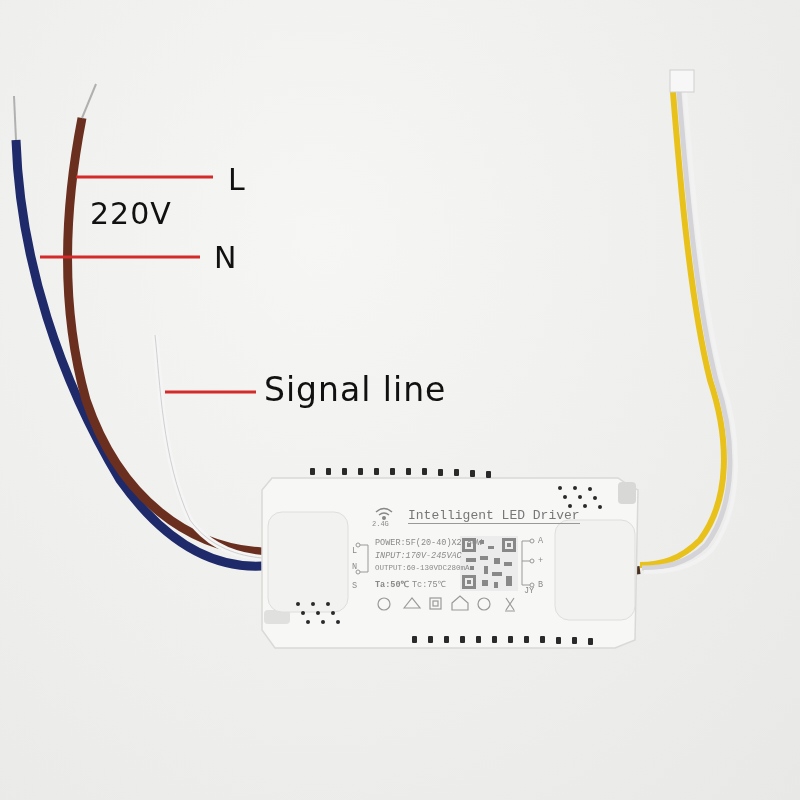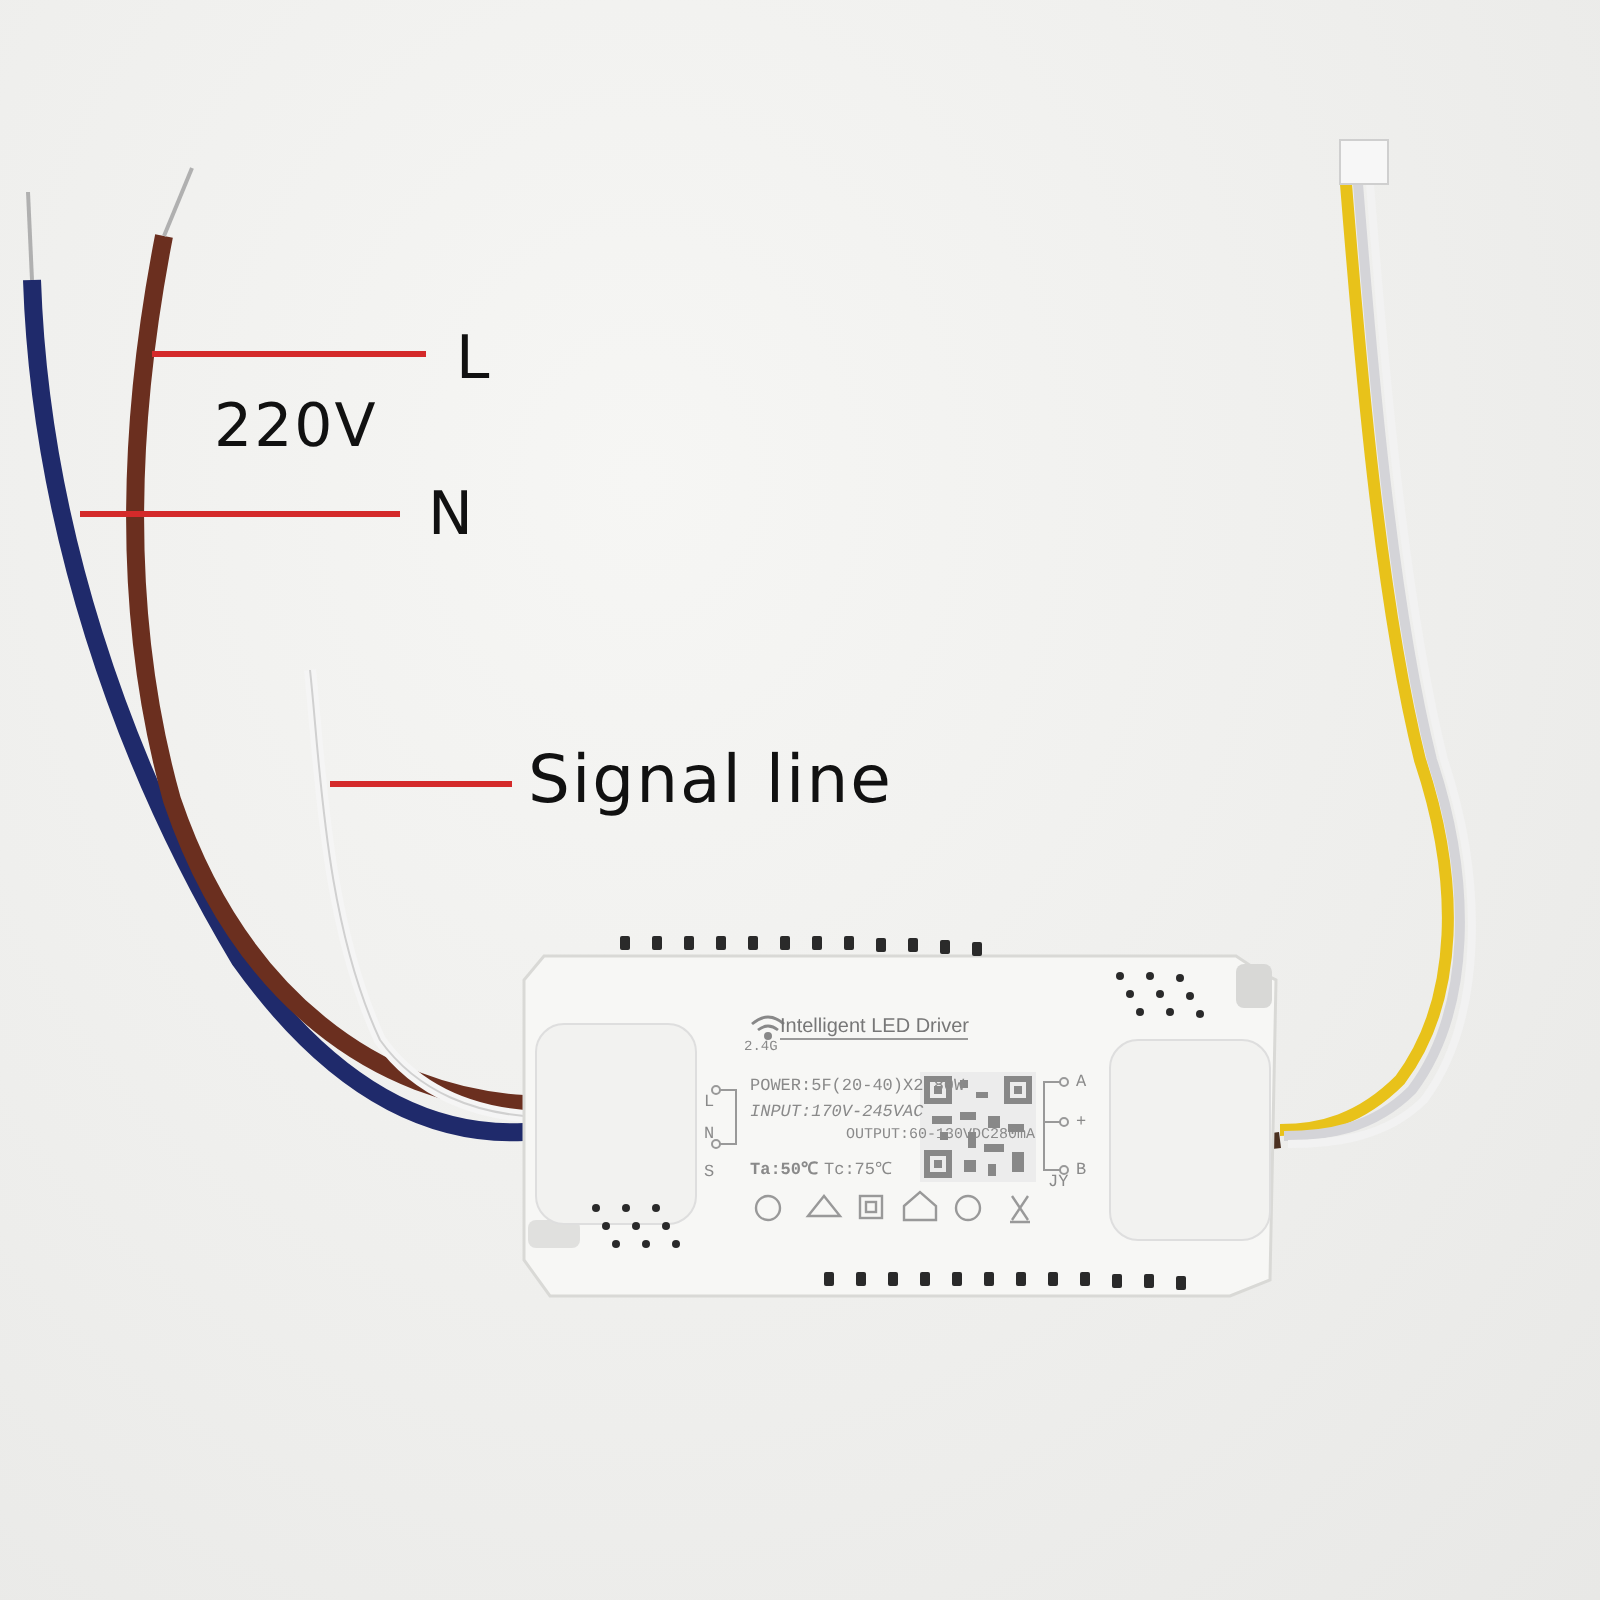--- a/index.html
+++ b/index.html
@@ -1,25 +1,25 @@
 <!DOCTYPE html>
 <html><head>
 <meta charset="utf-8">
 <style>
   html,body{margin:0;padding:0;}
   body{width:800px;height:800px;overflow:hidden;background:#efefed;font-family:"DejaVu Sans",sans-serif;}
   #stage{position:relative;width:800px;height:800px;background:radial-gradient(ellipse at 40% 30%,#f6f6f4 0%,#eeeeec 60%,#e8e8e6 100%);}
   svg{position:absolute;left:0;top:0;}
   .lbl{position:absolute;color:#111;font-family:"DejaVu Sans",sans-serif;}
   .lbl-L{left:228px;top:162px;font-size:30px;}
-  .lbl-V{left:90px;top:196px;font-size:30px;letter-spacing:1px;margin-left:17px;}
+  .lbl-V{left:90px;top:196px;font-size:30px;letter-spacing:1px;}
   .lbl-N{left:214px;top:240px;font-size:30px;}
   .lbl-S{left:264px;top:370px;font-size:33px;letter-spacing:1px;text-align:center;}
   .pt{position:absolute;color:#8a8a8a;font-family:"Liberation Mono",monospace;white-space:nowrap;}
-  .title{left:390px;top:508px;font-size:10px;font-family:Liberation Sans, sans-serif;color:#777;border-bottom:1px solid #999;}
+  .title{left:408px;top:508px;font-size:13px;font-family:Liberation Mono, monospace;color:#777;border-bottom:1px solid #999;}
   .spec{font-size:8.5px;}
 </style>
 </head>
 <body>
 
 <div id="stage">
   <svg width="800" height="800" viewBox="0 0 800 800">
 
     <g>
       <path d="M673 92 C680 180 690 300 710 380 C730 440 730 500 700 540 C680 560 660 565 640 565" stroke="#e8c21a" stroke-width="6" fill="none"></path>
@@ -158,21 +158,21 @@
 
   <span class="lbl lbl-L">L</span>
   <span class="lbl lbl-V">220V</span>
   <span class="lbl lbl-N">N</span>
   <span class="lbl lbl-S">Signal line</span>
 
   <span class="pt" style="left:372px;top:520px;font-size:7px;text-align:right;">2.4G</span>
   <span class="pt title">Intelligent LED Driver</span>
   <span class="pt spec" style="left:375px;top:538px;font-family:Liberation Mono, monospace;">POWER:5F(20-40)X2 80W</span>
   <span class="pt spec" style="left:375px;top:551px;font-style:italic;">INPUT:170V-245VAC</span>
-  <span class="pt spec" style="left:375px;top:564px;font-size:7.5px;margin-left:48px;">OUTPUT:60-130VDC280mA</span>
+  <span class="pt spec" style="left:375px;top:564px;font-size:7.5px;">OUTPUT:60-130VDC280mA</span>
   <span class="pt spec" style="left:375px;top:578px;font-weight:bold;">Ta:50℃</span>
   <span class="pt spec" style="left:412px;top:578px;">Tc:75℃</span>
 
   <span class="pt spec" style="left:352px;top:546px;">L</span>
   <span class="pt spec" style="left:352px;top:562px;">N</span>
   <span class="pt spec" style="left:352px;top:581px;">S</span>
   <span class="pt spec" style="left:538px;top:536px;">A</span>
   <span class="pt spec" style="left:538px;top:556px;">+</span>
   <span class="pt spec" style="left:538px;top:580px;">B</span>
   <span class="pt spec" style="left:524px;top:586px;">JY</span>

